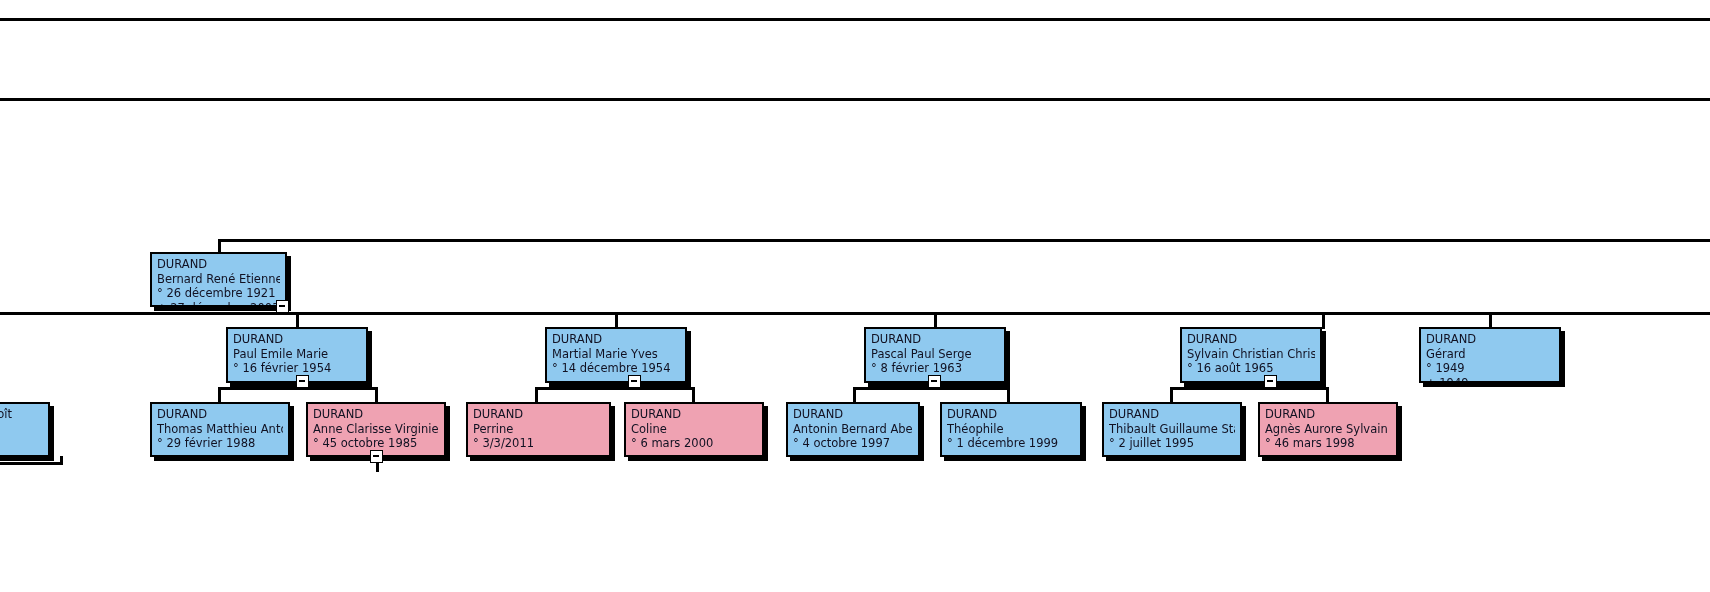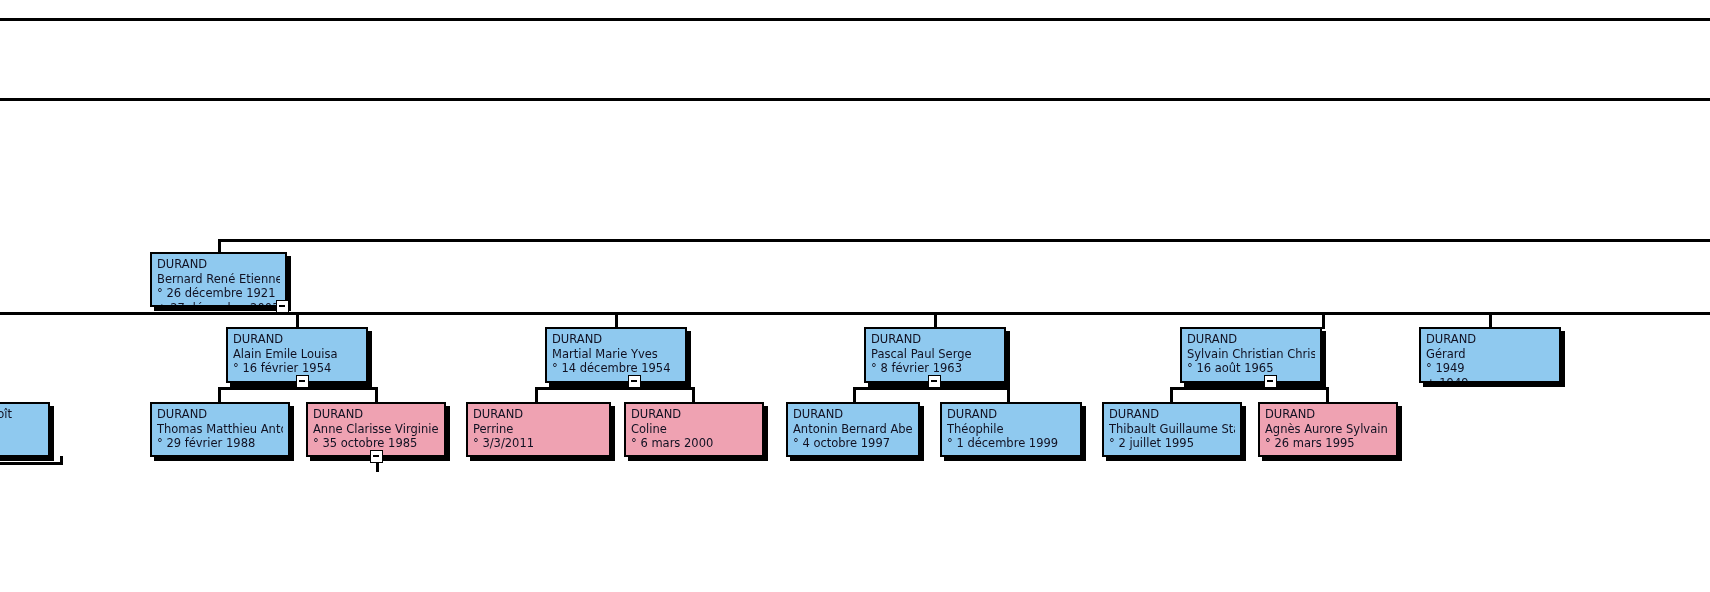--- a/index.html
+++ b/index.html
@@ -116,21 +116,21 @@
 
   <div class="node male" style="left:150px; top:252px; width:137px; height:55px;">
     <span class="ln">DURAND</span>
     <span class="gn">Bernard René Etienne</span>
     <span class="bd">° 26 décembre 1921</span>
     <span class="dd">+ 27 décembre 2003</span>
   </div>
 
   <div class="node male" style="left:226px; top:327px; width:142px; height:56px;">
     <span class="ln">DURAND</span>
-    <span class="gn">Alain Emile Louisa</span>
+    <span class="gn">Paul Emile Marie</span>
     <span class="bd">° 16 février 1954</span>
   </div>
 
   <div class="node male" style="left:545px; top:327px; width:142px; height:56px;">
     <span class="ln">DURAND</span>
     <span class="gn">Martial Marie Yves</span>
     <span class="bd">° 14 décembre 1954</span>
   </div>
 
   <div class="node male" style="left:864px; top:327px; width:142px; height:56px;">
@@ -160,21 +160,21 @@
 
   <div class="node male" style="left:150px; top:402px; width:140px; height:55px;">
     <span class="ln">DURAND</span>
     <span class="gn">Thomas Matthieu Antoine</span>
     <span class="bd">° 29 février 1988</span>
   </div>
 
   <div class="node female" style="left:306px; top:402px; width:140px; height:55px;">
     <span class="ln">DURAND</span>
     <span class="gn">Anne Clarisse Virginie</span>
-    <span class="bd">° 35 octobre 1985</span>
+    <span class="bd">° 45 octobre 1985</span>
   </div>
 
   <div class="node female" style="left:466px; top:402px; width:145px; height:55px;">
     <span class="ln">DURAND</span>
     <span class="gn">Perrine</span>
     <span class="bd">° 3/3/2011</span>
   </div>
 
   <div class="node female" style="left:624px; top:402px; width:140px; height:55px;">
     <span class="ln">DURAND</span>
@@ -196,21 +196,21 @@
 
   <div class="node male" style="left:1102px; top:402px; width:140px; height:55px;">
     <span class="ln">DURAND</span>
     <span class="gn">Thibault Guillaume Stanis...</span>
     <span class="bd">° 2 juillet 1995</span>
   </div>
 
   <div class="node female" style="left:1258px; top:402px; width:140px; height:55px;">
     <span class="ln">DURAND</span>
     <span class="gn">Agnès Aurore Sylvain</span>
-    <span class="bd">° 26 mars 1995</span>
+    <span class="bd">° 46 mars 1998</span>
   </div>
 
   <div class="node female" style="left:-23px; top:477px; width:154px; height:55px;">
     <span class="ln">DURAND</span>
     <span class="gn">Chloé Alice</span>
     <span class="bd">° 7/10/2016</span>
   </div>
 
 
   <div class="toggle" style="left:276px;  top:300px;"></div>

